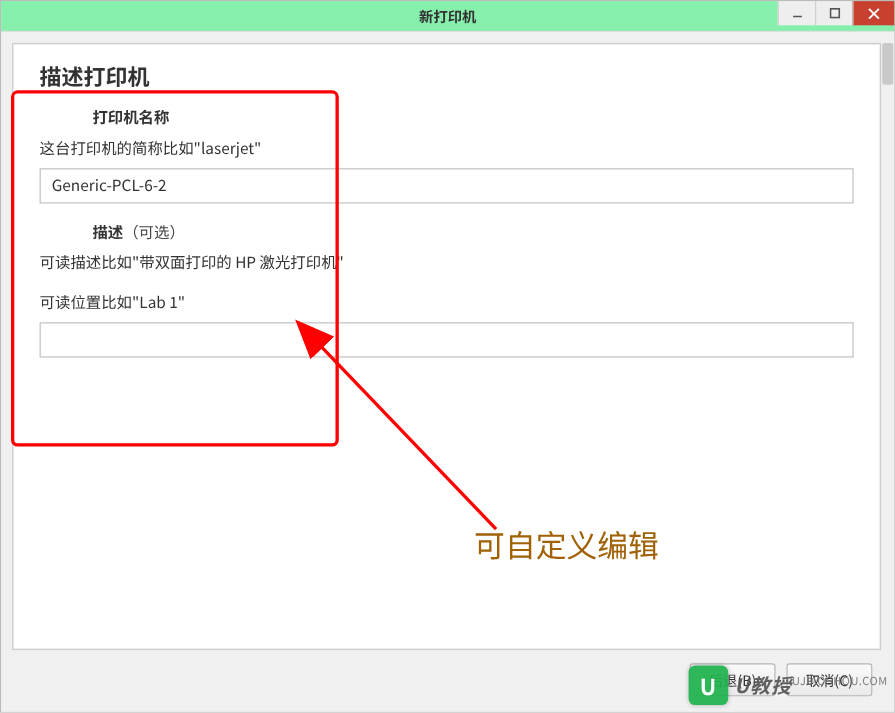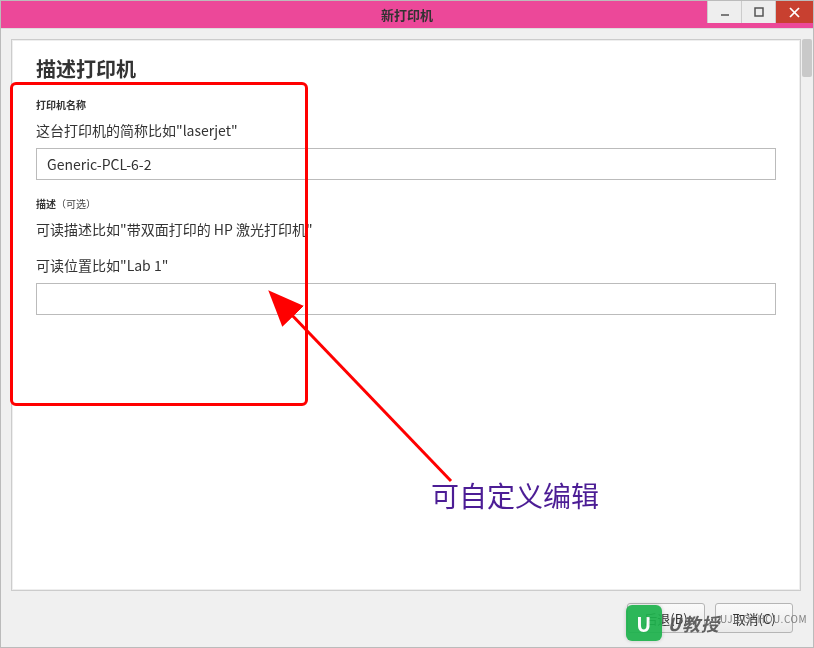--- a/index.html
+++ b/index.html
@@ -15,21 +15,21 @@
   width: 814px;
   height: 648px;
   border: 1px solid #bbb;
   background: #f0f0f0;
   display: flex;
   flex-direction: column;
   position: relative;
 }
 .titlebar {
   height: 28px;
-  background: #ec4899;
+  background: #86efac;
   border-bottom: 1px solid #ddd;
   display: flex;
   align-items: center;
   position: relative;
 }
 .title-text {
   position: absolute;
   left: 50%;
   transform: translateX(-50%);
   font-size: 13px;
@@ -93,23 +93,24 @@
   border-radius: 2px;
 }
 .page-title {
   font-size: 20px;
   font-weight: bold;
   color: #333;
   margin-bottom: 14px;
 }
 .field-group { margin-bottom: 16px; }
 .field-label {
-  font-size: 10px;
+  font-size: 14px;
   color: #333;
   margin-bottom: 8px;
+  margin-left: 48px;
 }
 .field-label .bold { font-weight: bold; }
 .field-label .optional { font-weight: normal; color: #444; }
 .field-hint {
   font-size: 14px;
   color: #333;
   margin-bottom: 8px;
 }
 .text-input {
   width: 100%;
@@ -158,21 +159,21 @@
   top: 0;
   width: 814px;
   height: 648px;
   pointer-events: none;
 }
 .annotation-text {
   position: absolute;
   left: 430px;
   top: 474px;
   font-size: 28px;
-  color: #4c1d95;
+  color: #a16207;
   font-weight: normal;
   pointer-events: none;
 }
 .watermark {
   position: absolute;
   right: 6px;
   bottom: 6px;
   display: flex;
   align-items: center;
   gap: 6px;

